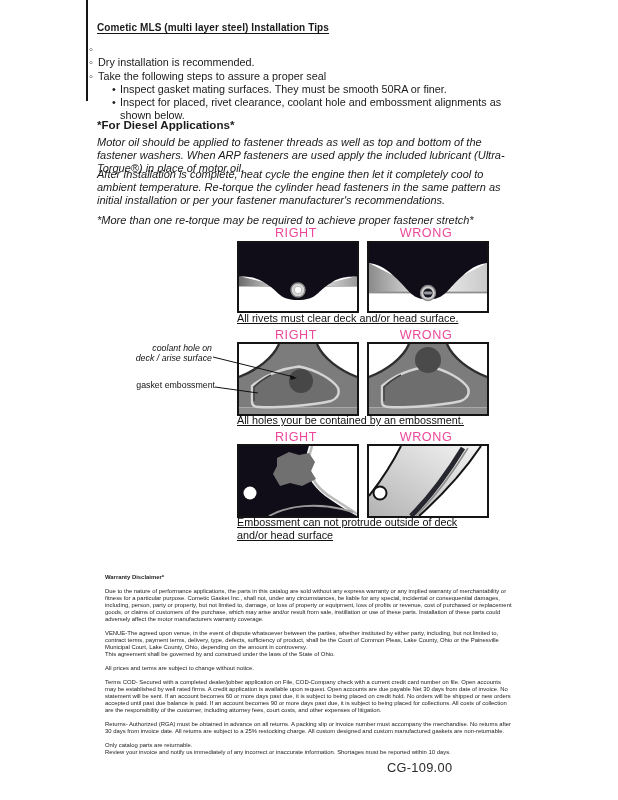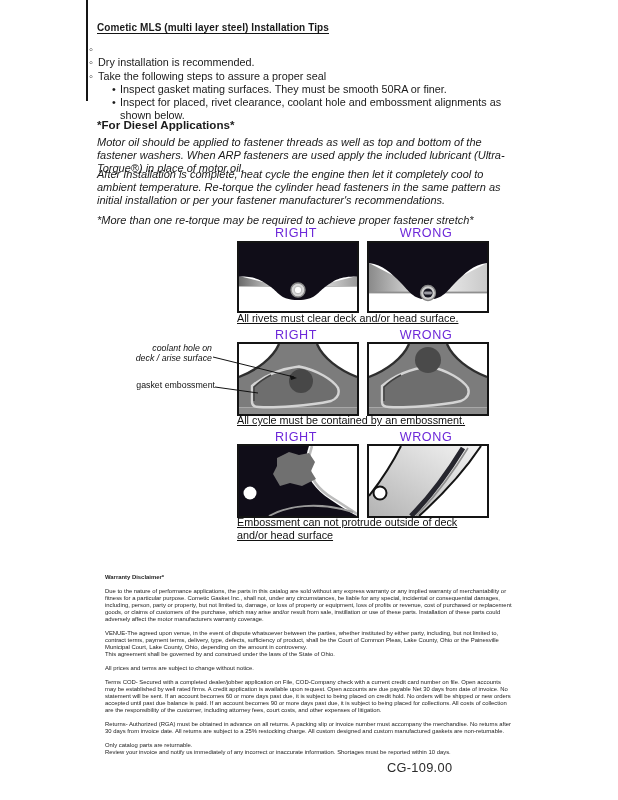--- a/index.html
+++ b/index.html
@@ -18,21 +18,21 @@
   .tips{left:89px;top:43px;width:430px;font-size:10.8px;line-height:13.3px;}
   .tip-row{display:flex;}
   .tip-row .mk{width:9px;flex:0 0 9px;text-align:left;}
   .tip-row.sub{padding-left:23px;}
   .tip-row.sub .mk{width:8px;flex:0 0 8px;}
   .diesel-heading{left:97px;top:118px;font-size:11.6px;font-weight:bold;}
   .bodytext{left:97px;width:414px;font-size:11px;line-height:13.2px;margin:0;font-style:italic;}
   .p1{top:136px;}
   .p2{top:168px;}
   .note{top:194px;margin-top:20px;}
-  .fig-label{width:118px;text-align:center;font-size:12.6px;letter-spacing:.6px;color:#6d28d9;}
+  .fig-label{width:118px;text-align:center;font-size:12.6px;letter-spacing:.6px;color:#ec4899;}
   .fig-img{width:118px;border:2px solid #141414;background:#fff;line-height:0;}
   .fig-img svg{display:block;}
   .fig-caption{left:237px;font-size:10.8px;line-height:12.5px;color:#111;text-decoration:underline;}
   .ann-label{font-size:8.8px;line-height:9.6px;text-align:right;color:#111;}
   .disclaimer{left:105px;top:574px;width:407px;font-size:5.9px;line-height:7px;color:#222;}
   .disclaimer p{margin:0 0 7px 0;}
   .disclaimer .tight{margin:0;}
   .disc-heading{font-weight:bold;margin:0 0 7px 0;}
   .footer-code{left:387px;top:760px;font-size:12.8px;color:#2a2a2a;letter-spacing:.3px;}
 </style>
@@ -158,21 +158,21 @@
     <path d="M118,0 H78 C84,14 100,26 118,33 Z" fill="#ffffff"></path>
     <path d="M78,0 C84,14 100,26 118,33" stroke="#2e2e2e" stroke-width="2.4" fill="none"></path>
     <rect x="0" y="64" width="118" height="6" fill="#8c8c8c"></rect>
     <rect x="0" y="63" width="118" height="1" fill="#a8a8a8"></rect>
     <path d="M13,58 L13,42 C26,31 44,24.5 60,22.5 C78,26 94,36 99,44 C101,50 99,54 92,57 C70,62 34,64 20,63 C15,63 13,61 13,58 Z" fill="#6e6e6e" stroke="#d4d4d4" stroke-width="2.4"></path>
     <path d="M15,57 L15,43 C20,38 26,34 32,31" stroke="#3f3f3f" stroke-width="1.4" fill="none"></path>
     <circle cx="59" cy="16" r="13" fill="#4a4a4a"></circle>
   </svg>
 </div>
 
-<div class="abs fig-caption" style="top:414px;width:290px;">All cycle must be contained by an embossment.</div>
+<div class="abs fig-caption" style="top:414px;width:290px;">All holes your be contained by an embossment.</div>
 
 <div class="abs fig-label" style="left:237px;top:430px;">RIGHT</div>
 <div class="abs fig-label" style="left:367px;top:430px;">WRONG</div>
 
 <div class="abs fig-img" style="left:237px;top:444px;height:70px;">
   <svg width="118" height="70" viewBox="0 0 118 70">
     <rect width="118" height="70" fill="#ffffff"></rect>
     <path d="M0,0 H70 C62,22 70,40 92,54 C100,59 108,65 118,70 H0 Z" fill="#100d18"></path>
     <path d="M73,0 C65,22 73,40 95,53 C103,58 112,64 118,68" stroke="#bcbcbc" stroke-width="2.6" fill="none"></path>
     <polygon points="38,12 50,6 60,9 70,7 76,16 72,25 77,33 63,40 51,37 41,40 34,28 38,20" fill="#707070"></polygon>

